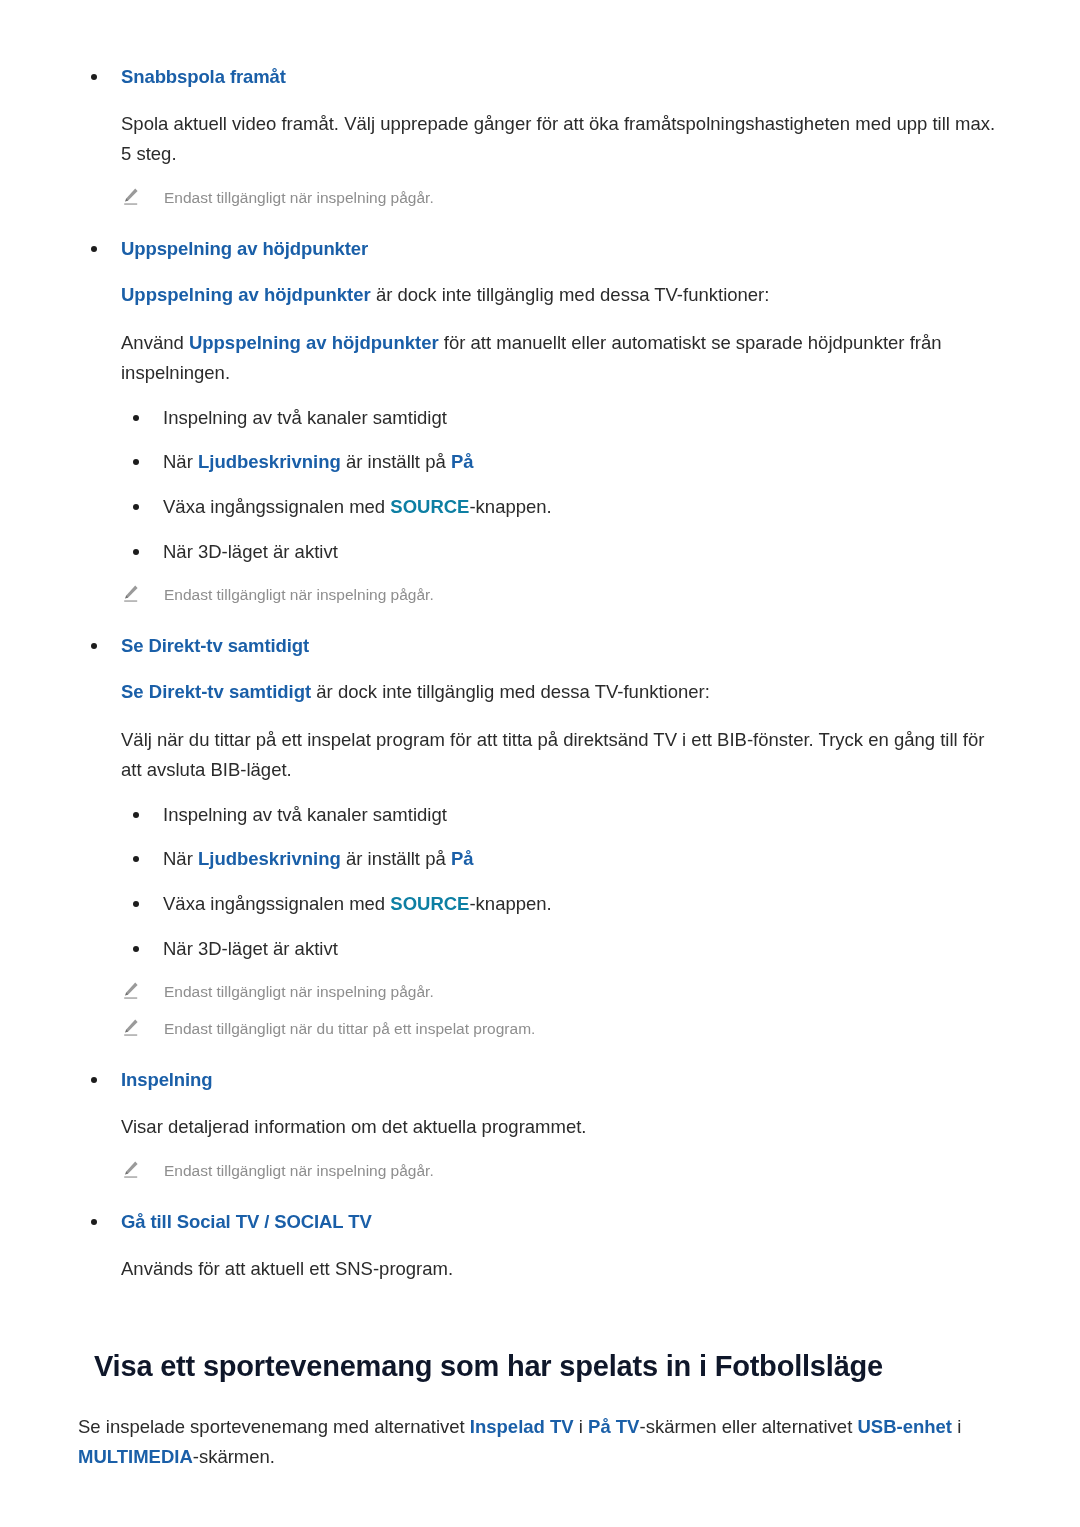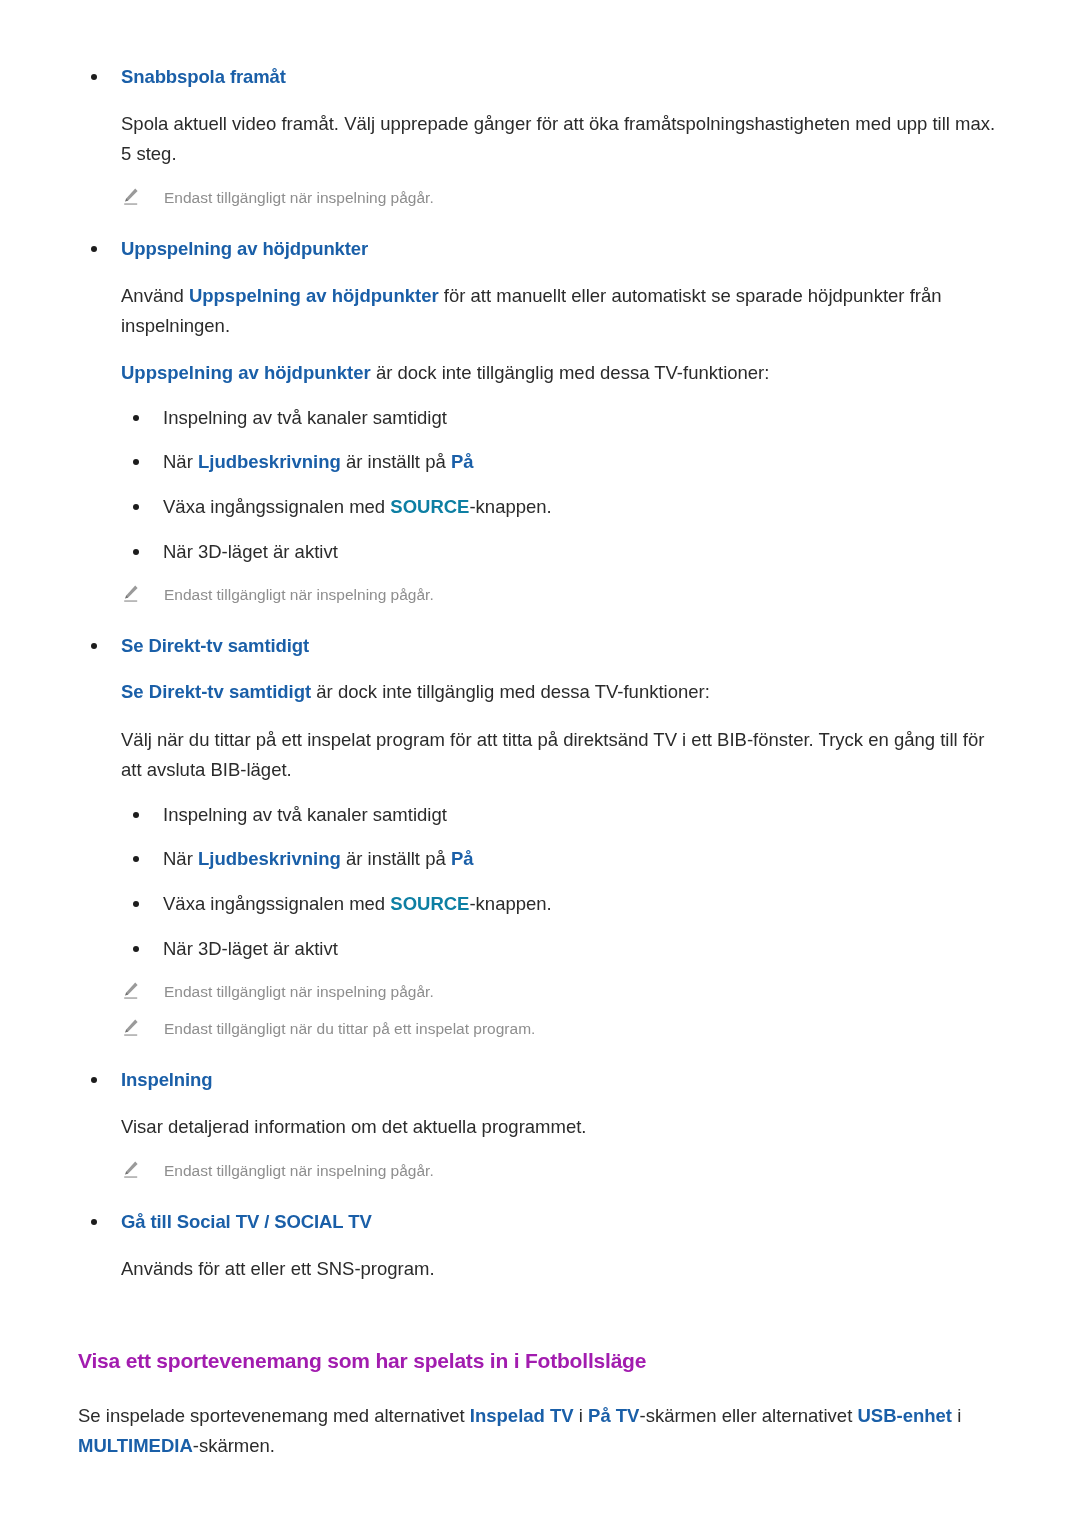--- a/index.html
+++ b/index.html
@@ -101,25 +101,25 @@
     height: 20px;
     display: block;
   }
 
   
   .kw   { color: #1a5fa8; font-weight: bold; }
   .kw-teal { color: #0d7fa3; font-weight: bold; }
 
   
   h1.section-title {
-    margin: 0;
-    font-size: 21px;
+    margin: 16px;
+    font-size: 29px;
     font-weight: bold;
     line-height: 1.35;
-    color: #a21caf;
+    color: #0f172a;
     letter-spacing: -0.2px;
   }
   .title-wrap { margin-top: 63px; margin-left: 18px; }
 
   .lead {
     margin: 26px 0 0 18px;
     font-size: 18.5px;
     line-height: 1.62;
     max-width: 940px;
     color: #2b2b2b;
@@ -141,22 +141,22 @@
       <path d="M3.2 14.4 L4.2 11.4 L6.2 13.4 Z" fill="#6f6f6f"></path>
       <rect x="2.2" y="16.4" width="13" height="1.3" fill="#9a9a9a"></rect>
     </svg>
     <span>Endast tillgängligt när inspelning pågår.</span>
   </div>
 
   <div class="feature">
     <span class="dot"></span>
     <div class="feature-title">Uppspelning av höjdpunkter</div>
   </div>
+  <p class="para tight"><span class="kw">Uppspelning av höjdpunkter</span><span> är dock inte tillgänglig med dessa TV-funktioner:</span></p>
   <p class="para"><span>Använd </span><span class="kw">Uppspelning av höjdpunkter</span><span> för att manuellt eller automatiskt se sparade höjdpunkter från inspelningen.</span></p>
-  <p class="para tight"><span class="kw">Uppspelning av höjdpunkter</span><span> är dock inte tillgänglig med dessa TV-funktioner:</span></p>
   <ul class="sublist">
     <li><span class="dot"></span><span>Inspelning av två kanaler samtidigt</span></li>
     <li><span class="dot"></span><span>När </span><span class="kw">Ljudbeskrivning</span><span> är inställt på </span><span class="kw">På</span></li>
     <li><span class="dot"></span><span>Växa ingångssignalen med </span><span class="kw-teal">SOURCE</span><span>-knappen.</span></li>
     <li><span class="dot"></span><span>När 3D-läget är aktivt</span></li>
   </ul>
   <div class="note">
     <svg class="pencil-icon" viewBox="0 0 18 20" xmlns="http://www.w3.org/2000/svg">
       <path d="M13.2 1.6 L15.6 4.0 L6.2 13.4 L3.2 14.4 L4.2 11.4 Z" fill="#9a9a9a"></path>
       <path d="M3.2 14.4 L4.2 11.4 L6.2 13.4 Z" fill="#6f6f6f"></path>
@@ -205,20 +205,20 @@
       <path d="M3.2 14.4 L4.2 11.4 L6.2 13.4 Z" fill="#6f6f6f"></path>
       <rect x="2.2" y="16.4" width="13" height="1.3" fill="#9a9a9a"></rect>
     </svg>
     <span>Endast tillgängligt när inspelning pågår.</span>
   </div>
 
   <div class="feature">
     <span class="dot"></span>
     <div class="feature-title"><span>Gå till Social TV</span><span> / </span><span>SOCIAL TV</span></div>
   </div>
-  <p class="para">Används för att eller ett SNS-program.</p>
+  <p class="para">Används för att aktuell ett SNS-program.</p>
 
   <div class="title-wrap">
     <h1 class="section-title">Visa ett sportevenemang som har spelats in i Fotbollsläge</h1>
   </div>
   <p class="lead"><span>Se inspelade sportevenemang med alternativet </span><span class="kw">Inspelad TV</span><span> i </span><span class="kw">På TV</span><span>-skärmen eller alternativet </span><span class="kw">USB-enhet</span><span> i </span><span class="kw">MULTIMEDIA</span><span>-skärmen.</span></p>
 
 </div>
 
 </body></html>

